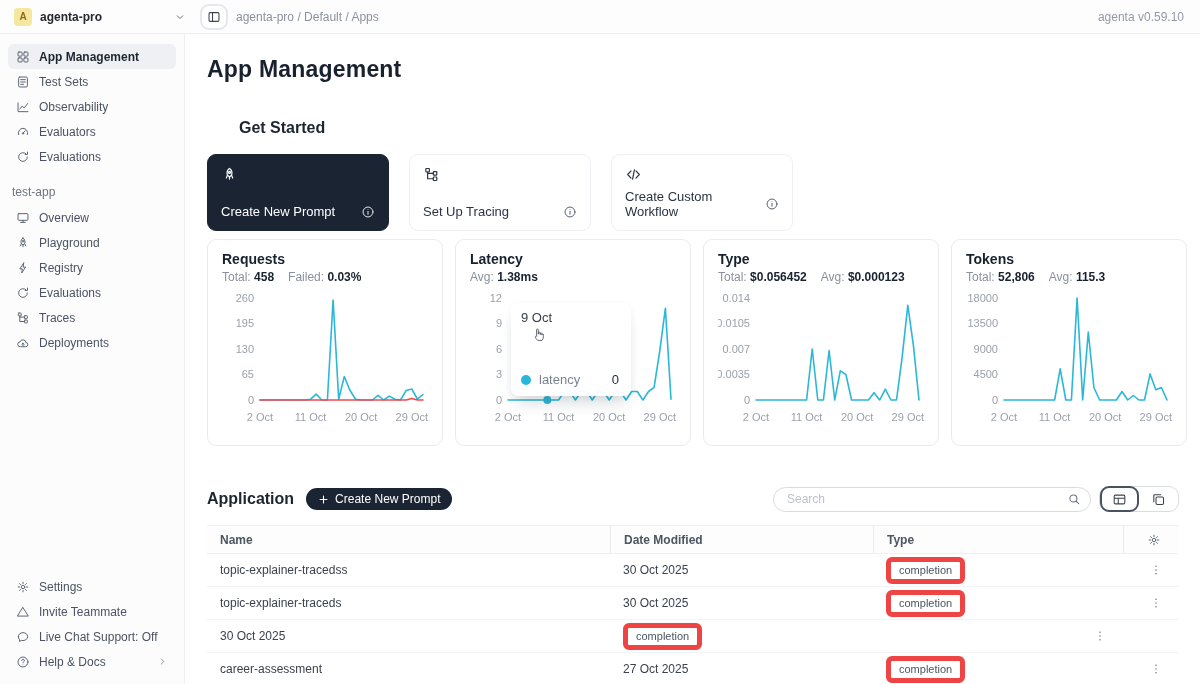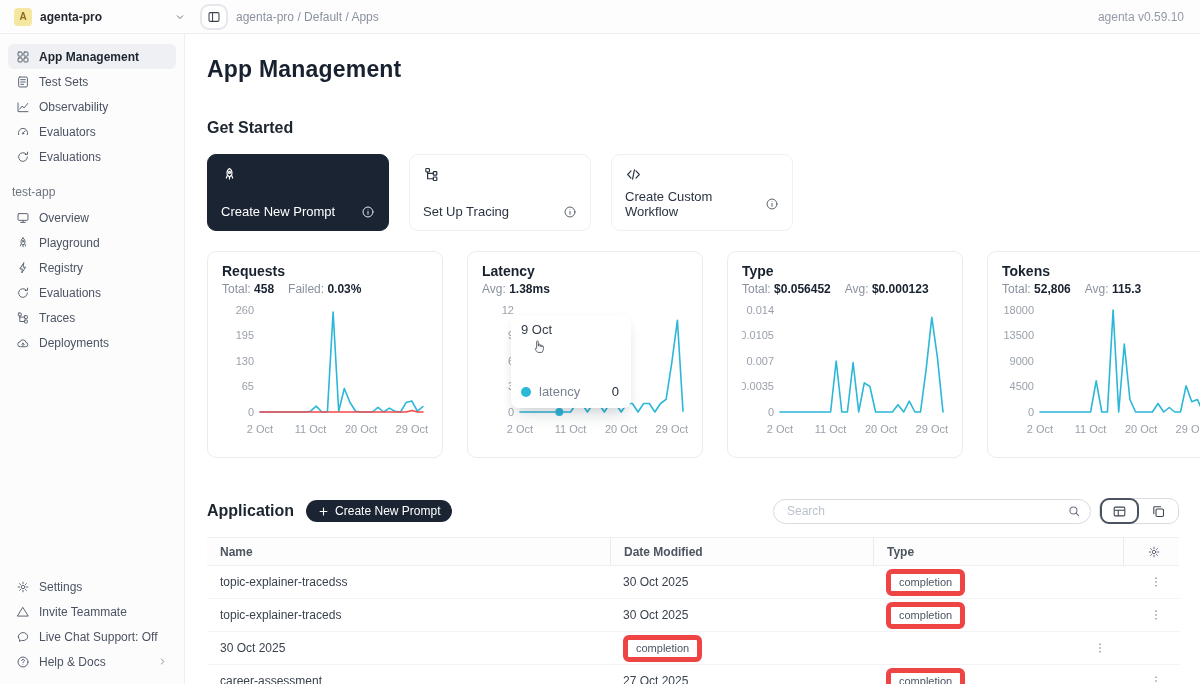--- a/index.html
+++ b/index.html
@@ -24,36 +24,36 @@
   .nav-item .ic { width:14px; height:14px; flex:0 0 14px; color:#5c6472; }
   .nav-item.active { background:#eef0f3; color:#1c2530; font-weight:600; }
   .nav-item .chev { margin-left:auto; width:11px; height:11px; color:#6b7280; }
   .nav-section-label { margin:16px 0 6px 4px; color:#6e7581; font-size:12px; }
   .sidebar-spacer { flex:1; }
 
   
   .content { flex:1; padding:16px 21px 0 22px; overflow:hidden; }
   h1.page-title { font-size:23px; font-weight:600; color:#18212f; letter-spacing:.2px; margin-top:6px; }
   h2.section-title { font-size:16px; font-weight:600; color:#1c2530; }
-  .gs-title { margin-top:36px; }
+  .gs-title { margin-top:36px;margin-left:32px; }
 
   
   .gs-cards { display:flex; gap:20px; margin-top:17px; }
   .gs-card { width:182px; height:77px; border-radius:9px; padding:11px 13px; display:flex; flex-direction:column; justify-content:space-between; cursor:pointer; background:#fff; border:1px solid #eef0f3; }
   .gs-card.dark { background:#1a2433; border-color:#1a2433; color:#fff; }
   .gs-card .gs-icon .ic { width:17px; height:17px; color:#2a3342; }
   .gs-card.dark .gs-icon .ic { color:#fff; }
   .gs-bottom { display:flex; align-items:center; justify-content:space-between; }
   .gs-label { font-size:13px; font-weight:500; color:#2a3342; }
   .gs-card.dark .gs-label { color:#fff; }
   .info-wrap .ic { width:14px; height:14px; color:#555e6c; display:block; }
   .gs-card.dark .info-wrap .ic { color:#e6e9ee; }
 
   
-  .stat-cards { display:flex; gap:24px; margin-top:20px; position:relative; }
+  .stat-cards { display:flex; gap:12px; margin-top:8px; position:relative; }
   .stat-card { flex:1; height:207px; border:1px solid #e9ecef; border-radius:9px; padding:11px 14px; background:#fff; }
   .sc-title { font-size:14px; font-weight:600; color:#18212f; }
   .sc-stats { margin-top:3px; display:flex; gap:14px; font-size:12px; }
   .sc-k { color:#8a919e; }
   .sc-v { color:#18212f; font-weight:600; }
   .sc-chart { margin-top:4px; }
   .sc-chart text.tick { font-size:11px; fill:#9aa1ab; font-family:"Liberation Sans",sans-serif; }
 
   
   .chart-tooltip { position:absolute; left:304px; top:64px; width:120px; height:93px; background:rgba(255,255,255,.96); border-radius:8px; padding:7px 10px 9px; display:flex; flex-direction:column; z-index:5;

